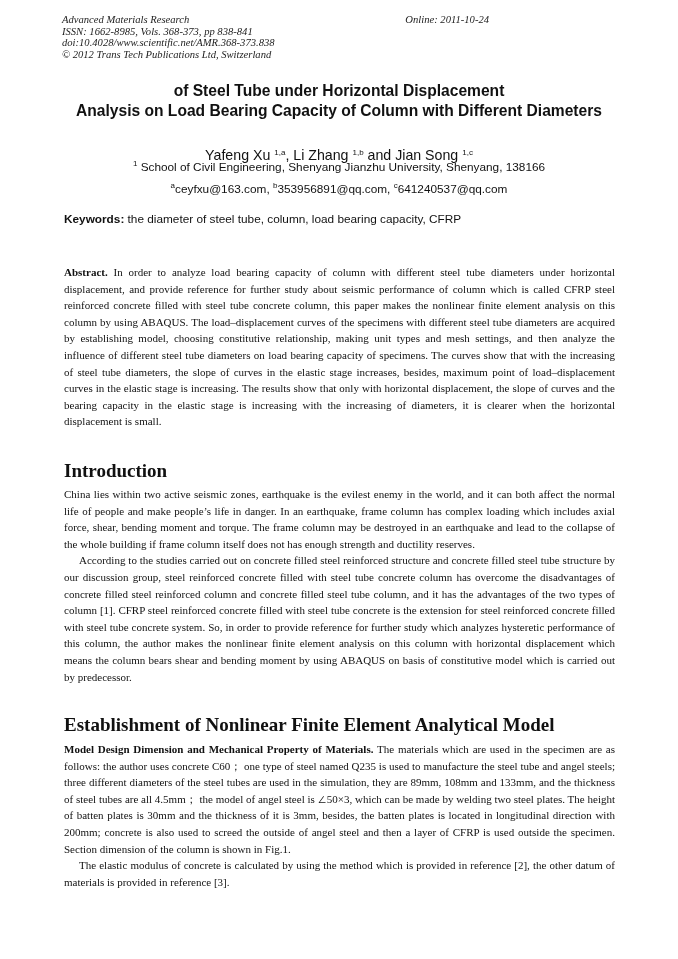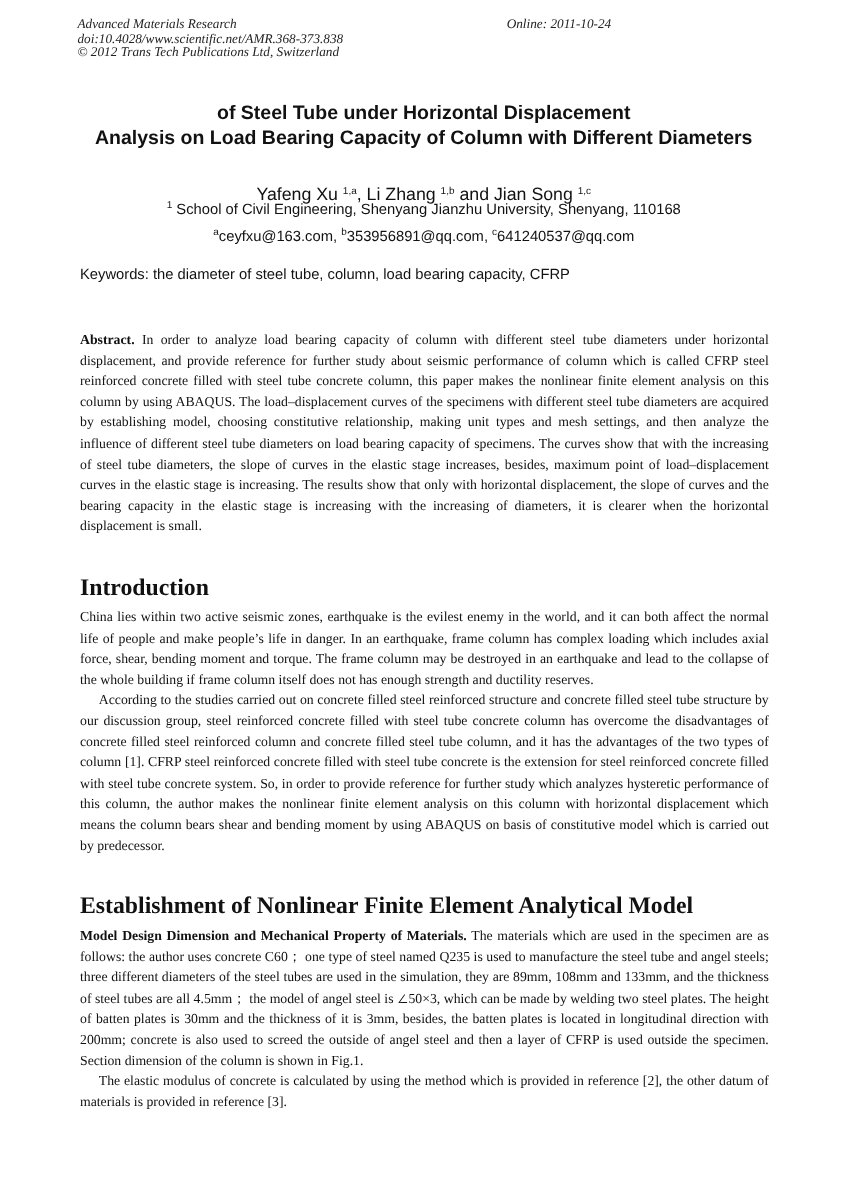--- a/index.html
+++ b/index.html
@@ -30,21 +30,21 @@
     font-family: "Liberation Sans", sans-serif; font-size: 11.8px; line-height: 15px;
   }
   .emails {
     position: absolute; left: 40px; top: 178px; width: 598px; text-align: center;
     font-family: "Liberation Sans", sans-serif; font-size: 11.8px; line-height: 15px;
   }
   .keywords {
     position: absolute; left: 64px; top: 212px; width: 552px;
     font-family: "Liberation Sans", sans-serif; font-size: 11.8px; line-height: 15px;
   }
-  .keywords b { font-weight: normal; }
+  .keywords b { font-weight: bold; }
   .body-text {
     font-family: "Liberation Serif", serif; font-size: 11px; line-height: 16.6px;
     text-align: justify; color: #111;
   }
   .abstract { position: absolute; left: 64px; top: 264px; width: 551px; }
   .sec-head {
     position: absolute; left: 64px; width: 551px;
     font-family: "Liberation Serif", serif; font-weight: bold; font-size: 19px; line-height: 16px;
   }
   .intro-head { top: 463px; }
@@ -55,40 +55,41 @@
   p { margin: 0; }
   .run-head { font-weight: bold; }
 </style>
 </head>
 <body>
 
 <div class="page">
 
   <div class="hdr-left">
     <div>Advanced Materials Research</div>
+    <div>ISSN: 1662-8985, Vols. 368-373, pp 838-841</div>
     <div>doi:10.4028/www.scientific.net/AMR.368-373.838</div>
     <div>© 2012 Trans Tech Publications Ltd, Switzerland</div>
   </div>
   <div class="hdr-right">Online: 2011-10-24</div>
 
   <div class="title">
     <div>of Steel Tube under Horizontal Displacement</div>
     <div>Analysis on Load Bearing Capacity of Column with Different Diameters</div>
   </div>
 
   <div class="authors">
     <span>Yafeng Xu</span>
     <sup>1,a</sup><span>, </span><span>Li Zhang</span>
     <sup>1,b</sup><span> and </span><span>Jian Song</span>
     <sup>1,c</sup>
   </div>
 
   <div class="affil">
     <sup>1</sup>
-    <span>School of Civil Engineering, Shenyang Jianzhu University, Shenyang, 110168</span>
+    <span>School of Civil Engineering, Shenyang Jianzhu University, Shenyang, 138166</span>
   </div>
 
   <div class="emails">
     <sup>a</sup><span>ceyfxu@163.com</span><span>, </span><sup>b</sup><span>353956891@qq.com</span><span>, </span><sup>c</sup><span>641240537@qq.com</span>
   </div>
 
   <div class="keywords">
     <b>Keywords:</b><span> the diameter of steel tube, column, load bearing capacity, CFRP</span>
   </div>
 

